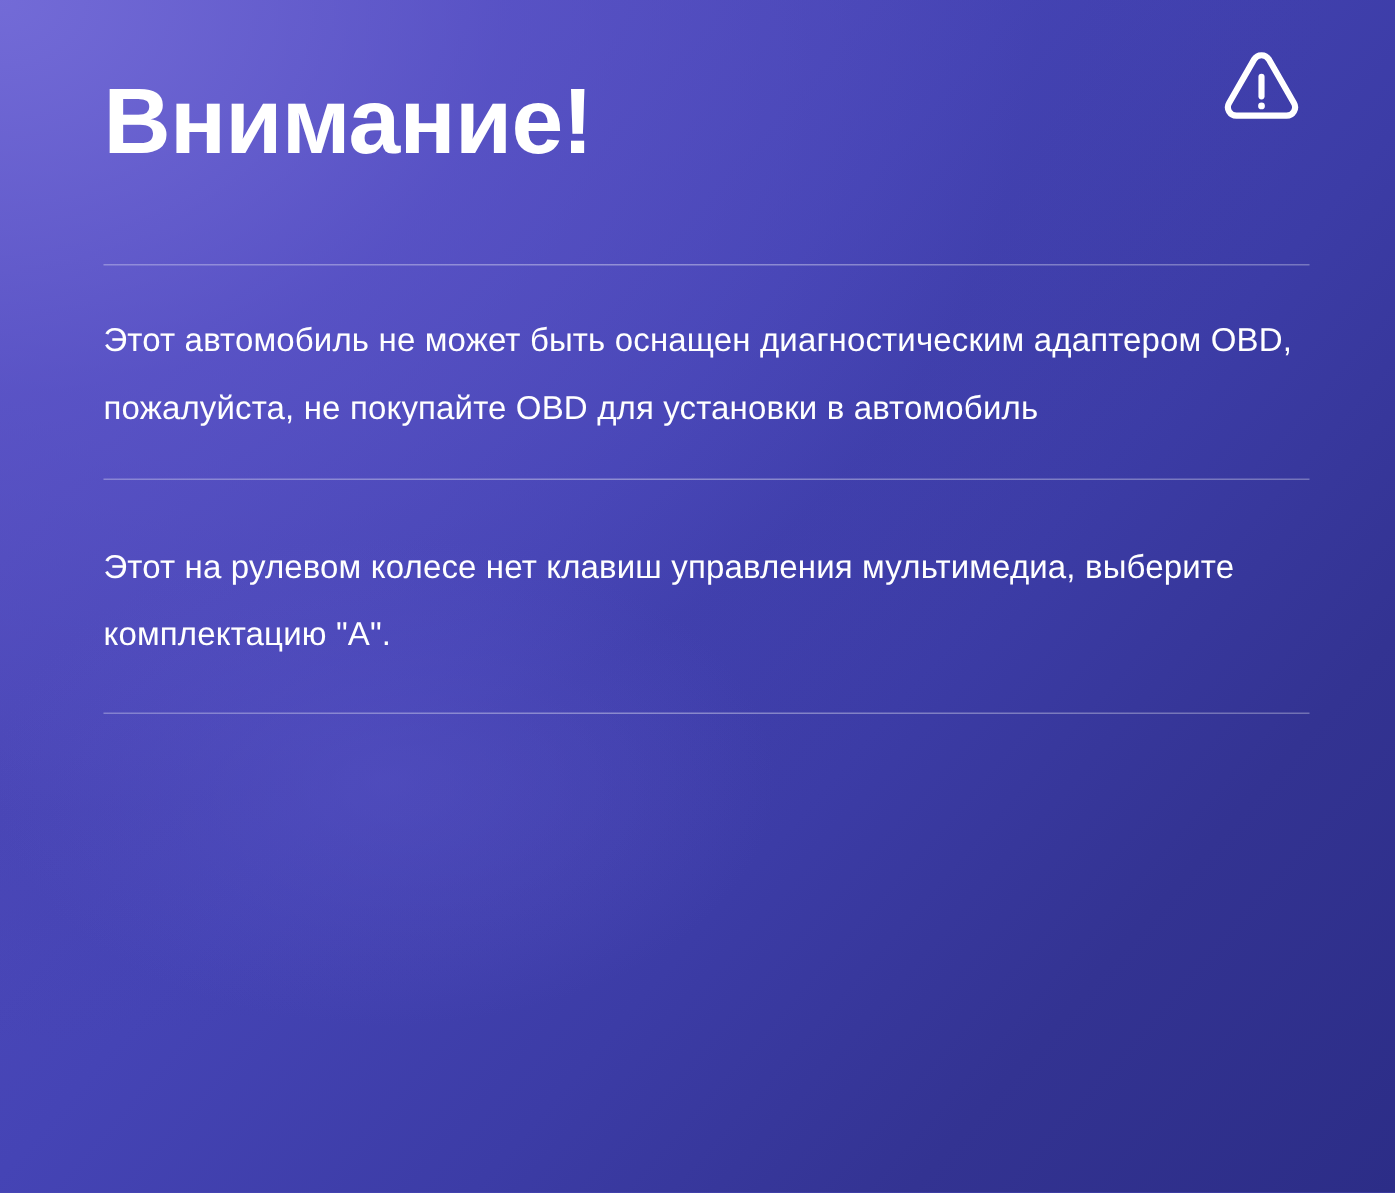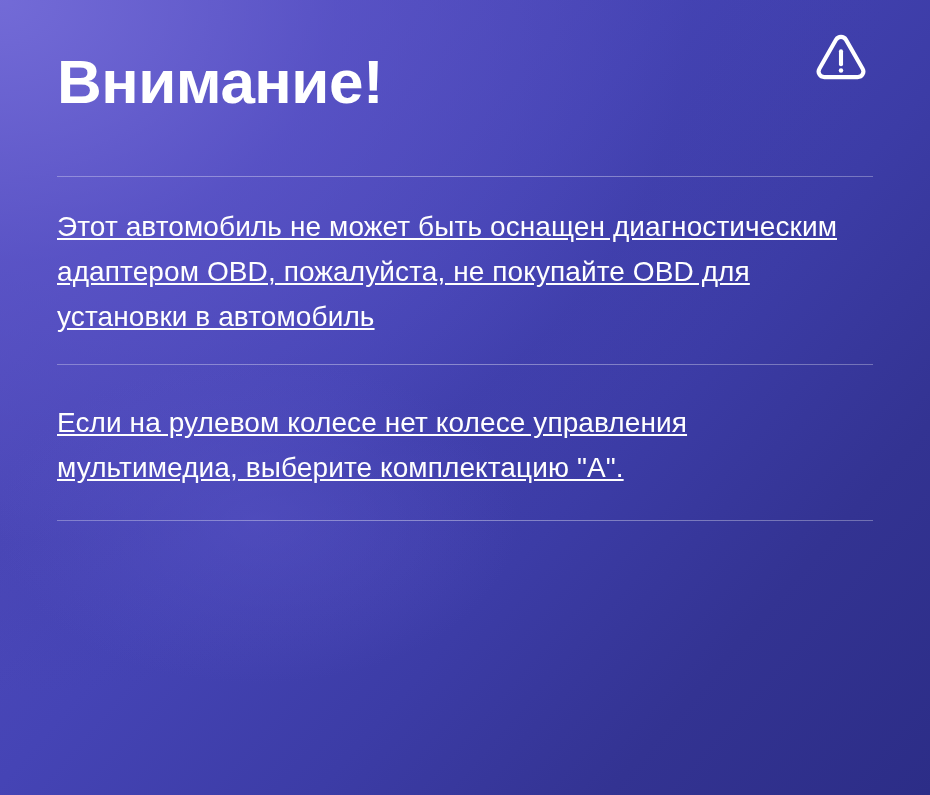--- a/index.html
+++ b/index.html
@@ -34,20 +34,21 @@
     width: 75%;
     height: 55%;
     background: radial-gradient(closest-side, rgba(92,86,200,0.45), rgba(92,86,200,0) 75%);
     pointer-events: none;
   }
 
   .card-inner {
     position: relative;
     z-index: 2;
     padding: 0 57px;
+    margin-left: 12px;
   }
 
   
   .header {
     position: relative;
     height: 176px;
     display: flex;
     align-items: center;
     justify-content: space-between;
   }
@@ -83,26 +84,25 @@
     margin: 0;
     background: linear-gradient(90deg, rgba(255,255,255,0.30) 0%, rgba(255,255,255,0.38) 45%, rgba(255,255,255,0.30) 100%);
   }
 
   
   .section {
     color: #ffffff;
   }
   .para {
     margin: 0;
-    font-size: 28px;
+    font-size: 22px;
     line-height: 45px;
     font-weight: 400;
     color: #ffffff;
     letter-spacing: 0.1px;
-    text-decoration: underline;
   }
   .para.justify {
     text-align: justify;
     text-justify: inter-word;
   }
   .sec-1 { padding-top: 27px;  padding-bottom: 25px; }
   .sec-2 { padding-top: 35px;  padding-bottom: 30px; }
   .sec-3 { padding-top: 35px;  padding-bottom: 35px; }
 </style>
 </head>
@@ -125,20 +125,20 @@
 
     <hr class="divider">
 
     <div class="section sec-1">
       <p class="para">Этот автомобиль не может быть оснащен диагностическим адаптером OBD, пожалуйста, не покупайте OBD для установки в автомобиль</p>
     </div>
 
     <hr class="divider">
 
     <div class="section sec-2">
-      <p class="para">Если на рулевом колесе нет колесе управления мультимедиа, выберите комплектацию "A".</p>
+      <p class="para">Этот на рулевом колесе нет клавиш управления мультимедиа, выберите комплектацию "A".</p>
     </div>
 
     <hr class="divider">
 
 
   </div>
 </div>
 
 </body></html>

